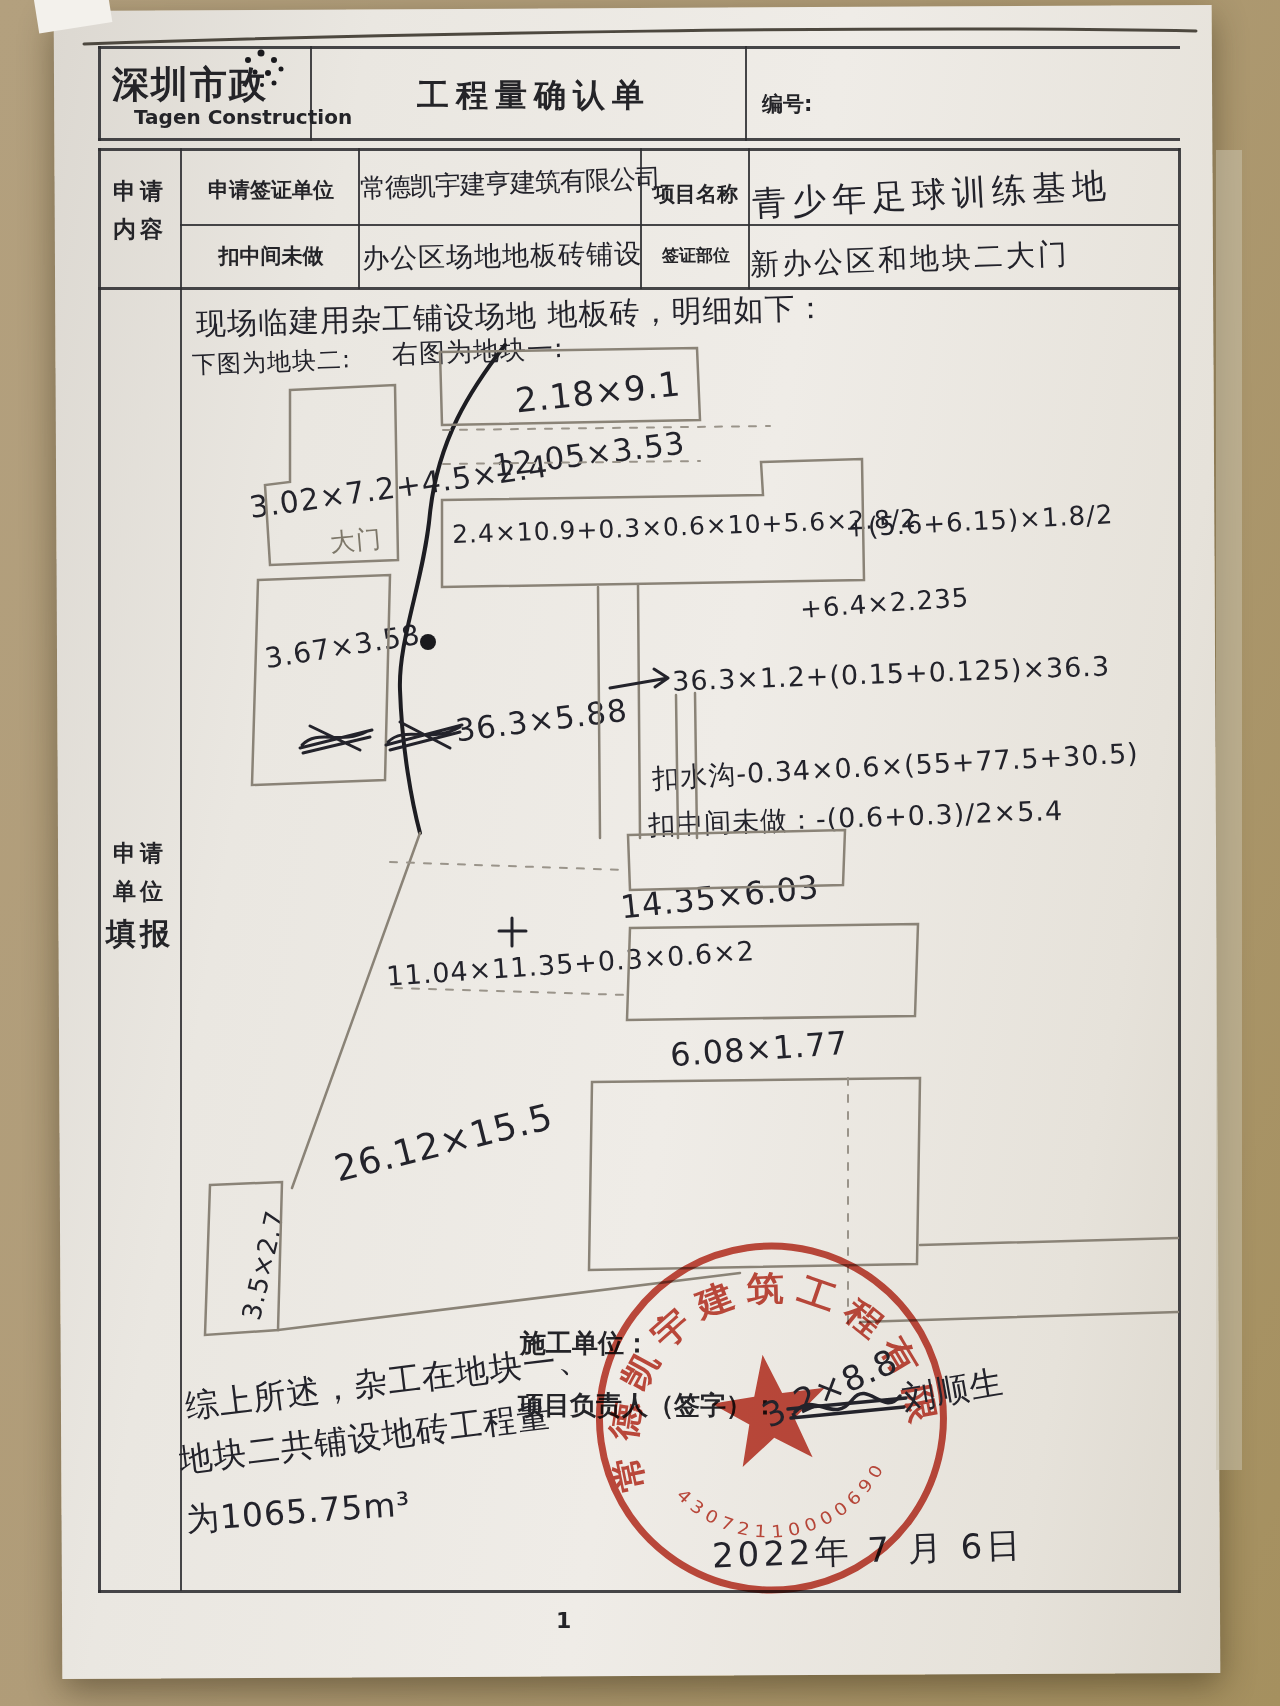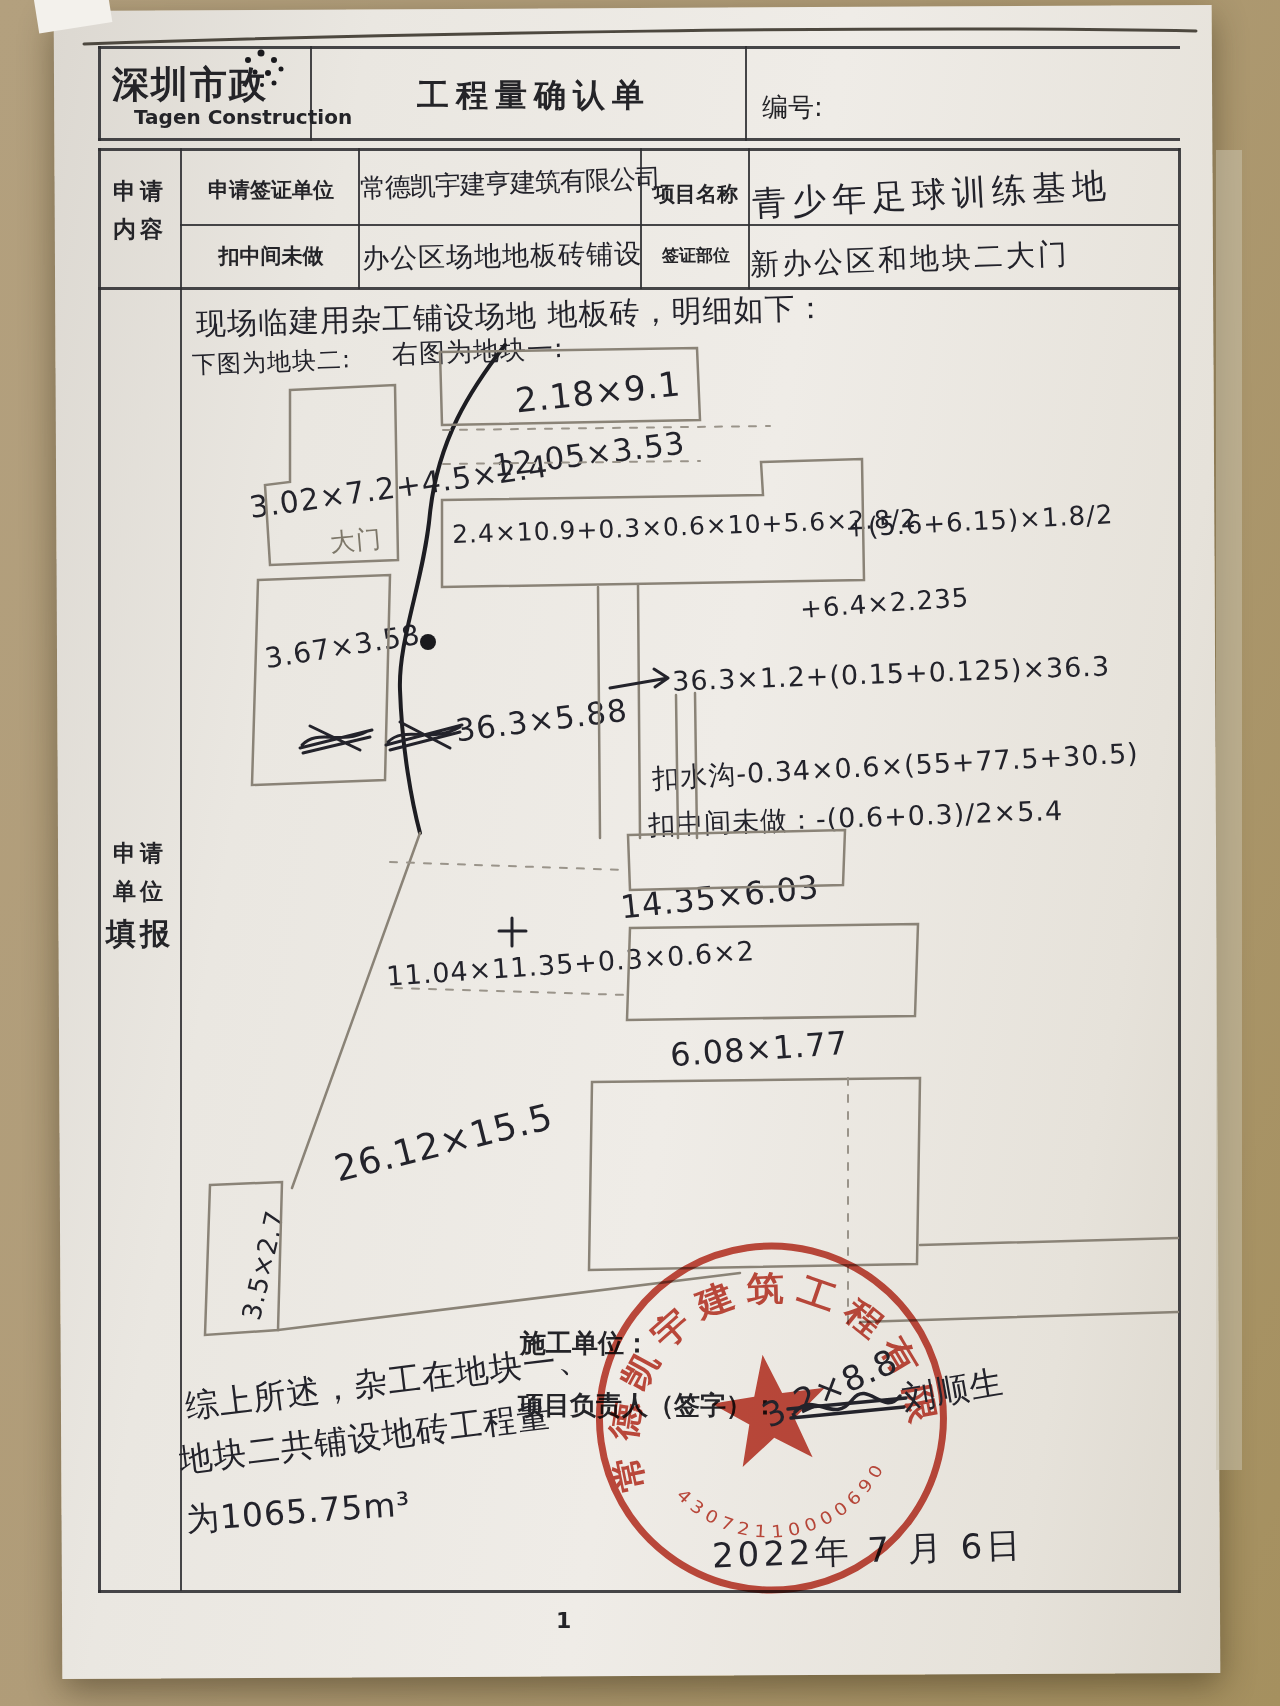--- a/index.html
+++ b/index.html
@@ -43,21 +43,21 @@
   <div class="bd" style="left:180px;top:148px;width:2px;height:1443px"></div>
   <div class="bd" style="left:358px;top:148px;width:2px;height:141px"></div>
   <div class="bd" style="left:640px;top:148px;width:2px;height:141px"></div>
   <div class="bd" style="left:748px;top:148px;width:2px;height:141px"></div>
   <div class="bd" style="left:180px;top:224px;width:998px;height:2px"></div>
   <div class="bd" style="left:98px;top:287px;width:1082px;height:3px"></div>
 
   <div class="pr" style="left:112px;top:60px;font-size:37px;letter-spacing:2px">深圳市政</div>
   <div class="pr" style="left:134px;top:105px;font-size:20px;font-weight:600">Tagen Construction</div>
   <div class="pr center" style="left:310px;top:74px;width:448px;font-size:32px;letter-spacing:7px">工程量确认单</div>
-  <div class="pr" style="left:762px;top:90px;font-size:26px;font-weight:400">编号:</div>
+  <div class="pr" style="left:762px;top:90px;font-size:21px;font-weight:700">编号:</div>
 
   <div class="pr center" style="left:100px;top:176px;width:80px;font-size:23px;letter-spacing:4px">申请</div>
   <div class="pr center" style="left:100px;top:214px;width:80px;font-size:23px;letter-spacing:4px">内容</div>
   <div class="pr center" style="left:100px;top:838px;width:80px;font-size:23px;letter-spacing:4px">申请</div>
   <div class="pr center" style="left:100px;top:876px;width:80px;font-size:23px;letter-spacing:4px">单位</div>
   <div class="pr center" style="left:100px;top:914px;width:80px;font-size:30px;letter-spacing:4px">填报</div>
 
   <div class="pr center" style="left:186px;top:176px;width:170px;font-size:21px">申请签证单位</div>
   <div class="hw z10" style="left:360px;top:166px;font-size:26px;transform:rotate(-2deg);letter-spacing:-1px">常德凯宇建亨建筑有限公司</div>
   <div class="pr center" style="left:644px;top:180px;width:104px;font-size:21px">项目名称</div>

